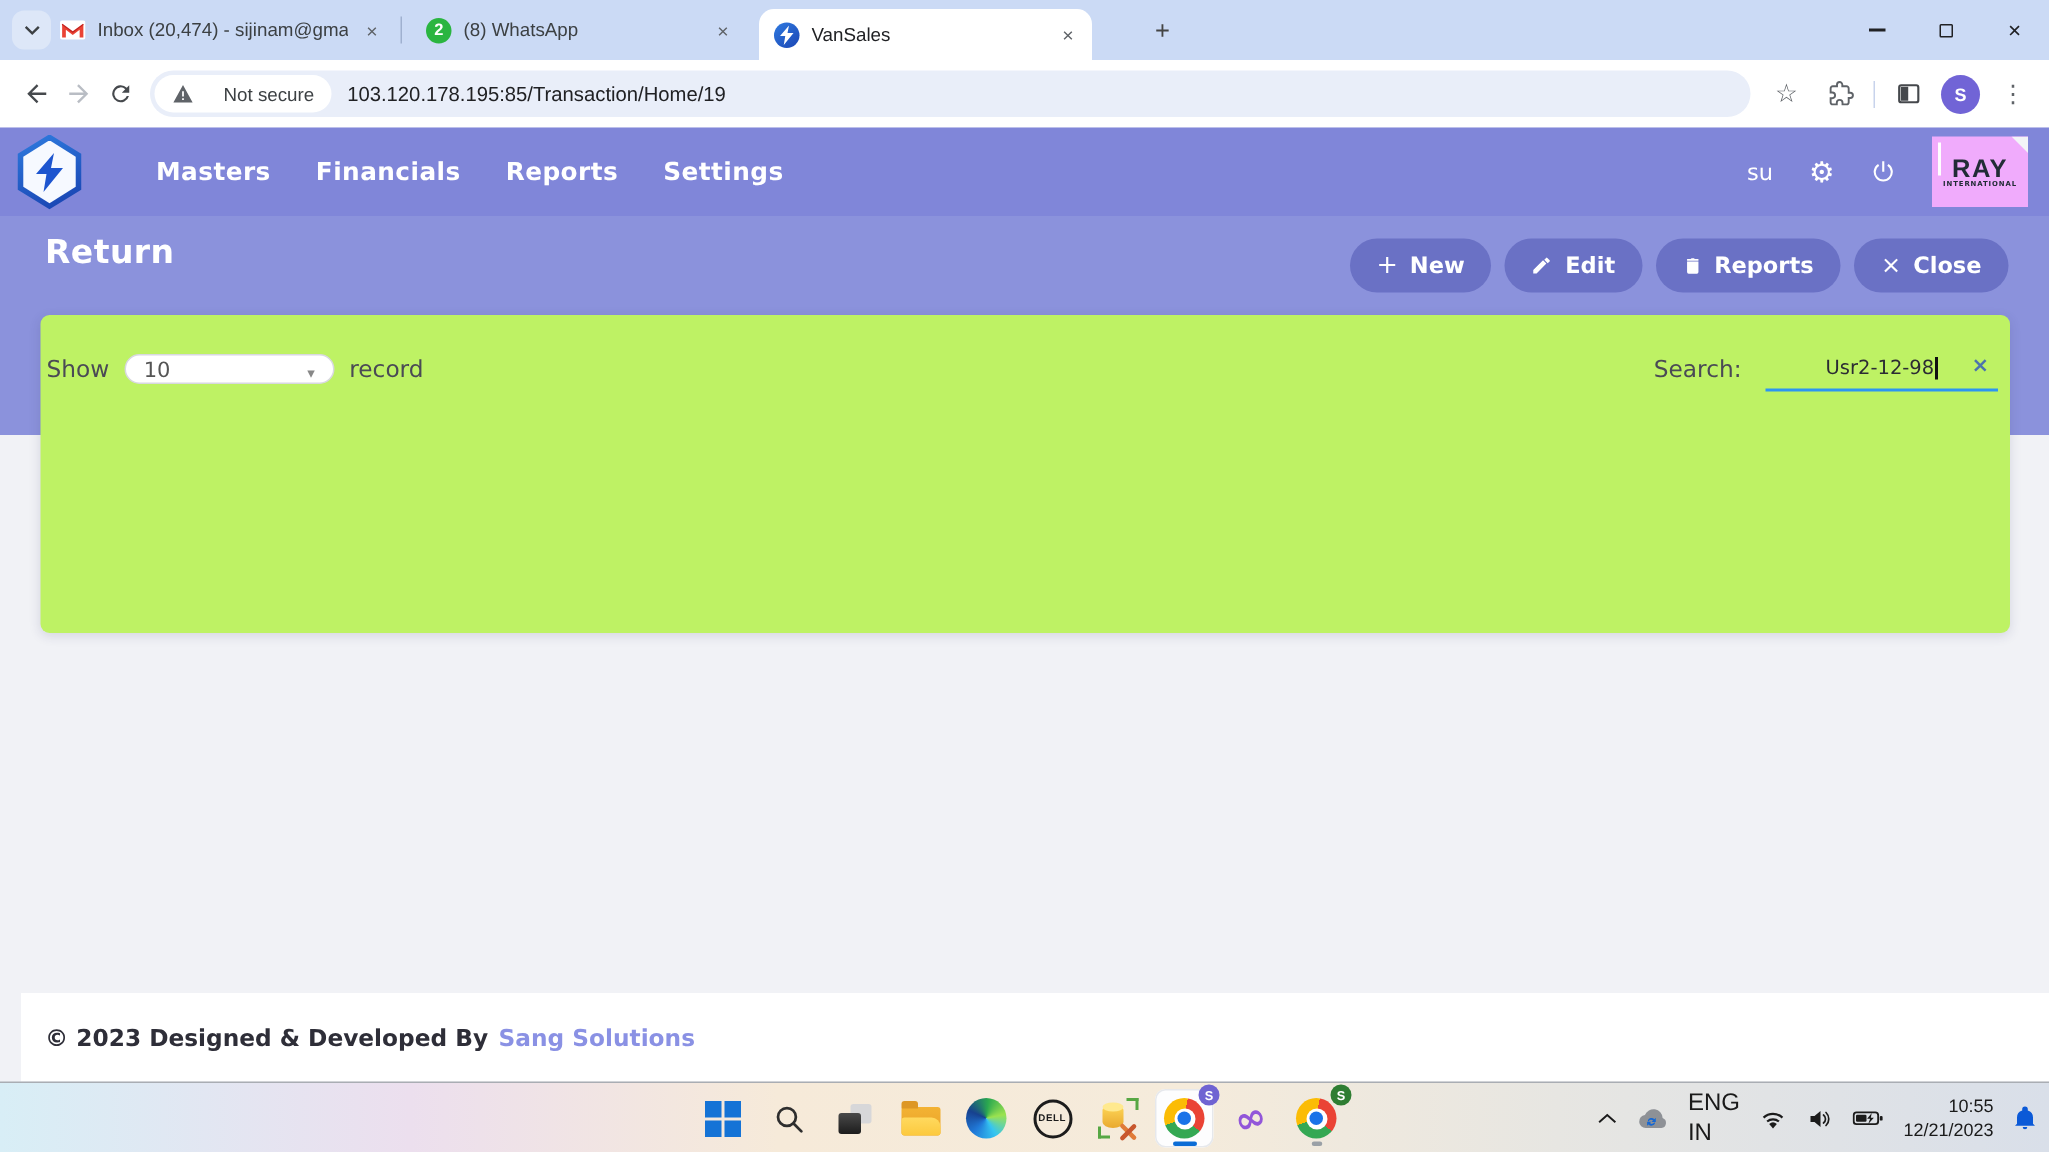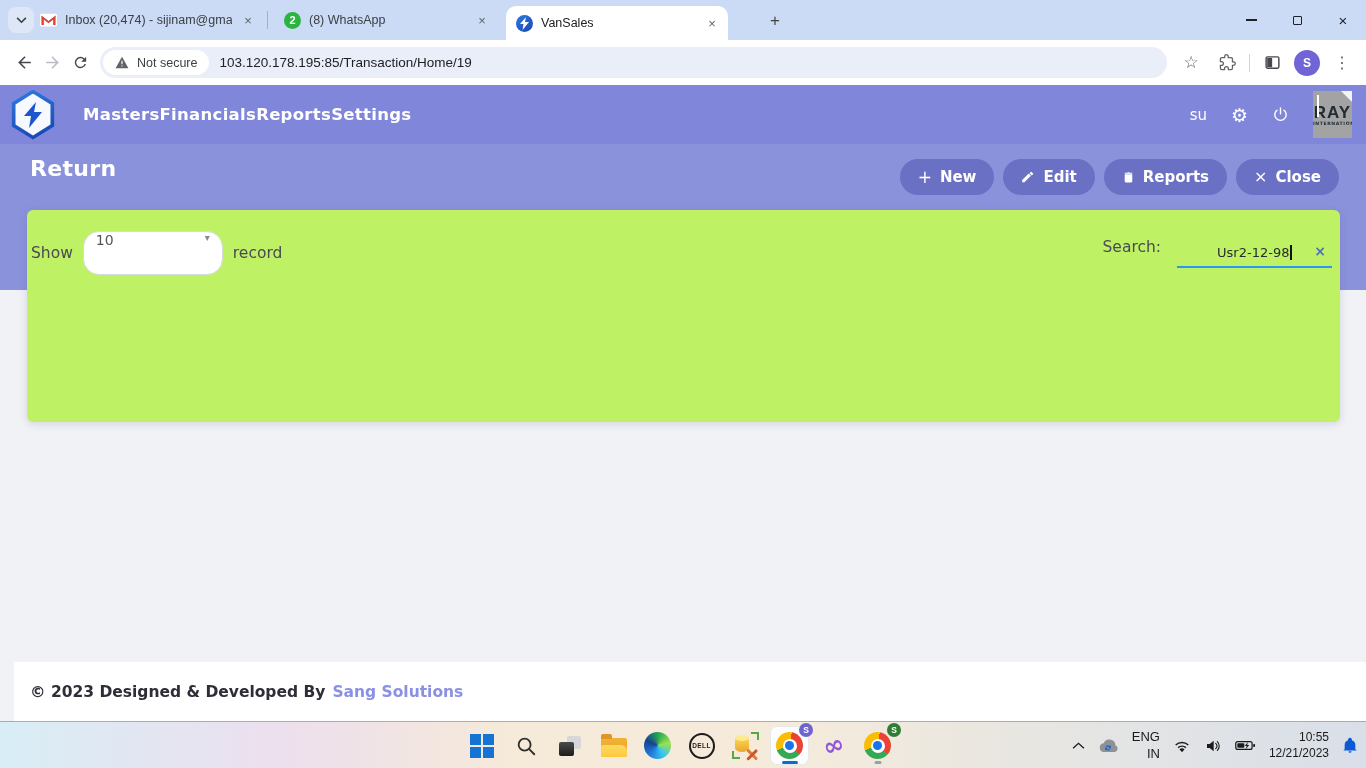--- a/index.html
+++ b/index.html
@@ -23,59 +23,59 @@
 
   .favicon-gmail{width:17px;height:14px;flex:none}
   .favicon-wa{width:17px;height:17px;border-radius:50%;background:#2ab540;color:#fff;font-size:11px;font-weight:700;display:flex;align-items:center;justify-content:center;flex:none}
   .favicon-vs{width:17px;height:17px;border-radius:50%;background:linear-gradient(140deg,#2f7ae0,#1b46b4);display:flex;align-items:center;justify-content:center;flex:none}
 
   
   #toolbar{position:absolute;top:40px;left:0;width:1366px;height:45px;background:#fff;display:flex;align-items:center}
   .nav-ic{width:28px;height:28px;display:flex;align-items:center;justify-content:center;cursor:pointer;flex:none}
   #toolbar .back{margin-left:10px}
   .omnibox{height:31px;flex:1;margin:0 10px 0 6px;background:#e9eef9;border-radius:16px;display:flex;align-items:center;min-width:0}
-  .sec-chip{height:25px;margin-left:3px;background:#fff;border-radius:13px;display:flex;align-items:center;gap:8px;padding:0 12px;color:#3c4043;font-size:12.5px;flex:none;cursor:pointer}
+  .sec-chip{height:25px;margin-left:3px;background:#fff;border-radius:13px;display:flex;align-items:center;gap:20px;padding:0 12px;color:#3c4043;font-size:12.5px;flex:none;cursor:pointer}
   .url{margin-left:10px;font-size:13.5px;color:#202124;white-space:nowrap;overflow:hidden}
   .tb-right{display:flex;align-items:center;gap:8px;margin-right:10px}
   .tb-divider{width:1px;height:18px;background:#c8d3ec}
   .avatar{width:26px;height:26px;border-radius:50%;background:#7164d6;color:#fff;font-size:12px;font-weight:700;display:flex;align-items:center;justify-content:center;cursor:pointer}
   .star-g{font-size:17px;color:#5f6368}
   .dots{font-size:16px;color:#5f6368;letter-spacing:0}
 
   
   #appnav{position:absolute;top:85px;left:0;width:1366px;height:59px;background:#8086d9;display:flex;align-items:center;font-family:"DejaVu Sans",sans-serif}
   .hexa{position:relative;width:46px;height:50px;margin-left:10px;flex:none;cursor:pointer}
   .hexa .h-out{position:absolute;inset:0;background:linear-gradient(160deg,#2f7de0,#173fae);clip-path:polygon(50% 0%,96% 26%,96% 74%,50% 100%,4% 74%,4% 26%)}
   .hexa .h-in{position:absolute;inset:4px;background:#f6f9ff;clip-path:polygon(50% 0%,96% 26%,96% 74%,50% 100%,4% 74%,4% 26%);display:flex;align-items:center;justify-content:center}
-  .navitems{display:flex;margin-left:27px;color:#fff;font-size:16.5px;font-weight:600;letter-spacing:.3px}
+  .navitems{display:flex;gap:30px;margin-left:48px;color:#fff;font-size:16.5px;font-weight:600;letter-spacing:.3px}
   .navitems span{cursor:pointer}
   .nav-right{position:absolute;right:14px;top:0;height:59px;display:flex;align-items:center;gap:24px;color:#fff}
   .nav-user{font-size:15px}
   .nav-gear{font-size:19px;cursor:pointer;font-family:"DejaVu Sans",sans-serif}
   .nav-power{cursor:pointer;display:flex}
-  .raylogo{position:relative;width:39px;height:47px;background:#a3a3a3;overflow:hidden;text-align:center;cursor:pointer}
+  .raylogo{position:relative;width:64px;height:47px;background:#f0abfc;overflow:hidden;text-align:center;cursor:pointer}
   .raylogo::after{content:"";position:absolute;top:0;right:0;border-top:11px solid #f2f4f7;border-left:11px solid transparent}
   .raylogo::before{content:"";position:absolute;left:4px;top:4px;width:2px;height:22px;background:#fff}
   .ray-name{margin-top:13px;font-size:17px;line-height:1;font-weight:800;color:#222c36;letter-spacing:1px;font-family:"Liberation Sans",sans-serif}
   .ray-sub{font-size:4.6px;letter-spacing:.6px;color:#222c36;font-weight:700}
 
   
   #pageband{position:absolute;top:144px;left:0;width:1366px;height:146px;background:#8b92dc}
   .page-title{position:absolute;left:30px;top:156px;color:#fff;font-size:22px;font-weight:700;font-family:"DejaVu Sans",sans-serif;letter-spacing:.3px}
   .actions{position:absolute;right:27px;top:159px;display:flex;gap:9px;font-family:"DejaVu Sans",sans-serif}
   .btn{height:36px;border-radius:18px;background:#6a71c5;color:#fff;display:flex;align-items:center;gap:8px;padding:0 18px;font-size:15px;font-weight:600;cursor:pointer}
   .btn .b-plus{font-size:17px;font-weight:400;line-height:1}
   .btn .b-x{font-size:16px;font-weight:400;line-height:1}
 
   
   #card{position:absolute;left:27px;top:210px;width:1313px;height:212px;background:#bef264;border-radius:6px;box-shadow:0 2px 8px rgba(40,40,90,.14);font-family:"DejaVu Sans",sans-serif}
   .controls{display:flex;align-items:center;padding:21px 8px 0 4px;color:#4a4a55;font-size:15.5px}
-  .lenselect{width:140px;height:44px;border:1px solid #d8d8e0;border-radius:16px;margin:0 10px;display:flex;align-items:flex-start;padding:0 12px;color:#555;font-size:14px;cursor:pointer;background:#fff}
+  .lenselect{width:140px;height:20px;border:1px solid #d8d8e0;border-radius:16px;margin:0 10px;display:flex;align-items:flex-end;padding:0 12px;color:#555;font-size:14px;cursor:pointer;background:#fff}
   .lenselect .caret{margin-left:auto;color:#888;font-size:10px}
-  .search-area{margin-left:auto;display:flex;}
+  .search-area{margin-left:auto;display:flex;align-items:center}
   .searchwrap{position:relative;margin-left:16px;width:155px;height:30px;border-bottom:2px solid #2d95f2;display:flex;align-items:center;justify-content:center;cursor:text}
   .searchwrap .sval{font-size:13px;color:#2b2b33}
   .searchwrap .caret-bar{width:1.5px;height:15px;background:#111;margin-left:1px}
   .searchwrap .clear{position:absolute;right:6px;top:5px;color:#4c74ad;font-weight:700;font-size:14px;cursor:pointer}
 
   table.grid{width:calc(100% - 8px);margin:17px 4px 0 4px;border-collapse:collapse}
   .grid th{font-size:15.5px;font-weight:700;color:#30303a;text-align:left;padding:8px 10px;border-top:1px solid #dcdce2;border-bottom:1px solid #dcdce2;cursor:pointer}
   .grid th+th{border-left:1px solid #e9e9ee}
   .grid td.empty{ text-align:center;padding:17px 0;font-size:15.5px;color:#4e4e58}
   .grid-info{padding:20px 0 0 6px;font-size:15.5px;color:#3d3d47}
@@ -112,21 +112,21 @@
   .chrome{width:27px;height:27px;border-radius:50%;position:relative;background:conic-gradient(from 130deg,#34a853 0 120deg,#fbbc05 0 240deg,#ea4335 0 360deg)}
   .chrome::before{content:"";position:absolute;inset:6.5px;border-radius:50%;background:#fff}
   .chrome::after{content:"";position:absolute;inset:9px;border-radius:50%;background:#1a73e8}
   .badge{position:absolute;top:-3px;right:-4px;width:14px;height:14px;border-radius:50%;color:#fff;font-size:8.5px;font-weight:700;display:flex;align-items:center;justify-content:center;z-index:2}
   .badge.purple{background:#6f63d2}
   .badge.green{background:#2e7d32}
   .vsglyph{font-size:25px;line-height:1;color:#9256d9;font-weight:700;font-family:"DejaVu Sans",sans-serif;transform:rotate(-18deg);display:block}
 
   .tray{position:absolute;right:8px;top:0;height:47px;display:flex;align-items:center;gap:13px}
   .tray .titem{display:flex;align-items:center;justify-content:center;cursor:pointer}
-  .lang{font-size:13px;line-height:1.25;color:#1a1a1a;text-align:right}
+  .lang{font-size:16px;line-height:1.25;color:#1a1a1a;text-align:left}
   .clock{font-size:12px;line-height:1.3;color:#1a1a1a;text-align:right}
 </style>
 </head>
 <body>
 
 <div id="tabstrip">
   <div class="tab-dd">
     <svg width="11" height="7" viewBox="0 0 12 8">
         <path d="M1 1l5 5 5-5" fill="none" stroke="#3c4043" stroke-width="1.8"></path>
       </svg>

